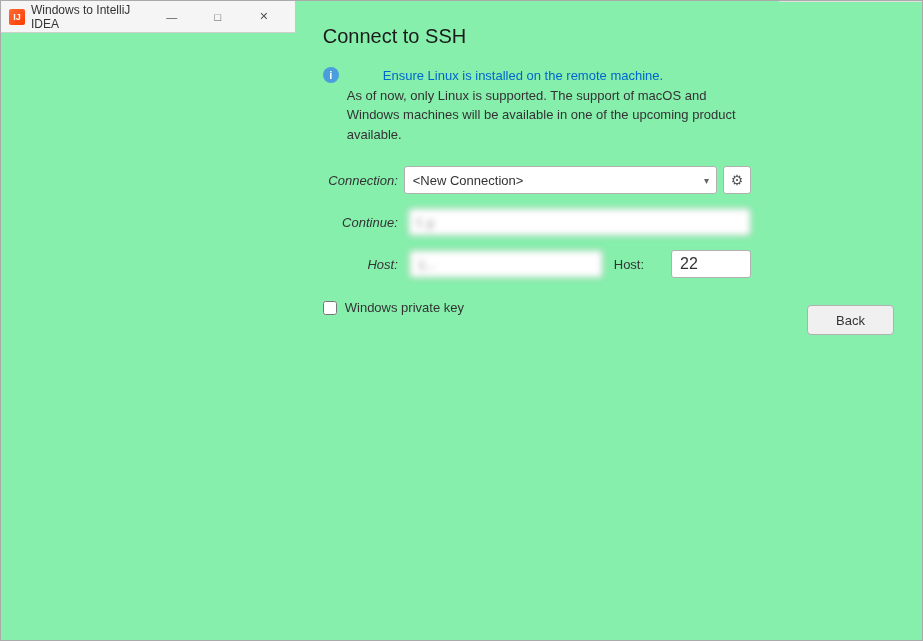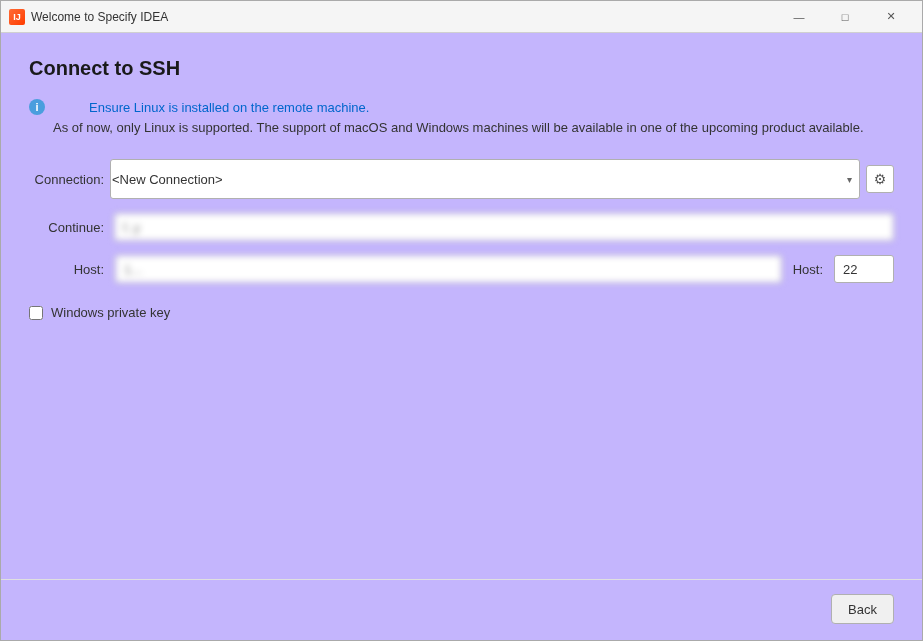--- a/index.html
+++ b/index.html
@@ -15,24 +15,24 @@
       display: flex;
       justify-content: center;
       align-items: center;
       width: 923px;
       height: 641px;
     }
 
     .window {
       width: 923px;
       height: 641px;
-      background: #c4b5fd;
+      background: #86efac;
       border: 1px solid #aaaaaa;
       display: flex;
-      flex-direction: column;
+      flex-direction: row;
       justify-content: space-between;
     }
 
     .titlebar {
       height: 32px;
       background: #f5f5f5;
       border-bottom: 1px solid #d0d0d0;
       display: flex;
       align-items: center;
       padding: 0 8px;
@@ -80,21 +80,21 @@
 
     .content {
       flex: 1;
       padding: 24px 28px 20px 28px;
       display: flex;
       flex-direction: column;
     }
 
     .page-title {
       font-size: 20px;
-      font-weight: 700;
+      font-weight: 400;
       color: #1a1a1a;
       margin-bottom: 18px;
     }
 
     .info-box {
       display: flex;
       align-items: flex-start;
       gap: 8px;
       margin-bottom: 22px;
     }
@@ -136,20 +136,21 @@
       align-items: center;
       gap: 10px;
     }
 
     .form-label {
       width: 75px;
       text-align: right;
       color: #333333;
       font-size: 13px;
       flex-shrink: 0;
+      font-style: italic;
     }
 
     .form-input {
       flex: 1;
       height: 28px;
       border: 1px solid #b0b0b0;
       border-radius: 3px;
       padding: 0 8px;
       font-size: 13px;
       color: #333333;
@@ -163,24 +164,24 @@
       gap: 6px;
     }
 
     .connection-select-wrapper {
       flex: 1;
       position: relative;
     }
 
     .connection-select {
       width: 100%;
-      height: 40px;
+      height: 28px;
       border: 1px solid #b0b0b0;
       border-radius: 3px;
-      padding: 0 28px 0 1px;
+      padding: 0 28px 0 8px;
       font-size: 13px;
       color: #333333;
       appearance: none;
       background: #ffffff;
       cursor: pointer;
       outline: none;
     }
 
     .select-arrow {
       position: absolute;
@@ -217,29 +218,30 @@
       flex: 1;
     }
 
     .port-label {
       color: #333333;
       font-size: 13px;
       flex-shrink: 0;
     }
 
     .port-input {
-      width: 60px;
+      width: 80px;
       height: 28px;
       border: 1px solid #b0b0b0;
       border-radius: 3px;
       padding: 0 8px;
-      font-size: 13px;
+      font-size: 16px;
       color: #333333;
       outline: none;
       background: #ffffff;
+      margin-left: 16px;
     }
 
     .checkbox-row {
       display: flex;
       align-items: center;
       gap: 8px;
       margin-top: 8px;
     }
 
     .checkbox-input {
@@ -266,21 +268,21 @@
       display: flex;
       justify-content: flex-end;
       align-items: center;
       gap: 10px;
       padding: 14px 28px 16px 28px;
       border-top: 1px solid #e0e0e0;
     }
 
     .btn {
       height: 30px;
-      padding: 0 16px;
+      padding: 0 28px;
       border-radius: 4px;
       font-size: 13px;
       cursor: pointer;
       border: 1px solid transparent;
       font-family: inherit;
     }
 
     .btn-secondary {
       background: #f0f0f0;
       border-color: #b0b0b0;
@@ -301,21 +303,21 @@
   </style>
 </head>
 <body>
 
 <div class="window">
 
   <div class="titlebar">
     <div class="titlebar-icon">
       <span>IJ</span>
     </div>
-    <span class="titlebar-title">Welcome to Specify IDEA</span>
+    <span class="titlebar-title">Windows to IntelliJ IDEA</span>
     <div class="titlebar-controls">
       <button class="titlebar-btn">—</button>
       <button class="titlebar-btn">□</button>
       <button class="titlebar-btn close">✕</button>
     </div>
   </div>
 
   <div class="content">
     <h1 class="page-title">Connect to SSH</h1>
 

